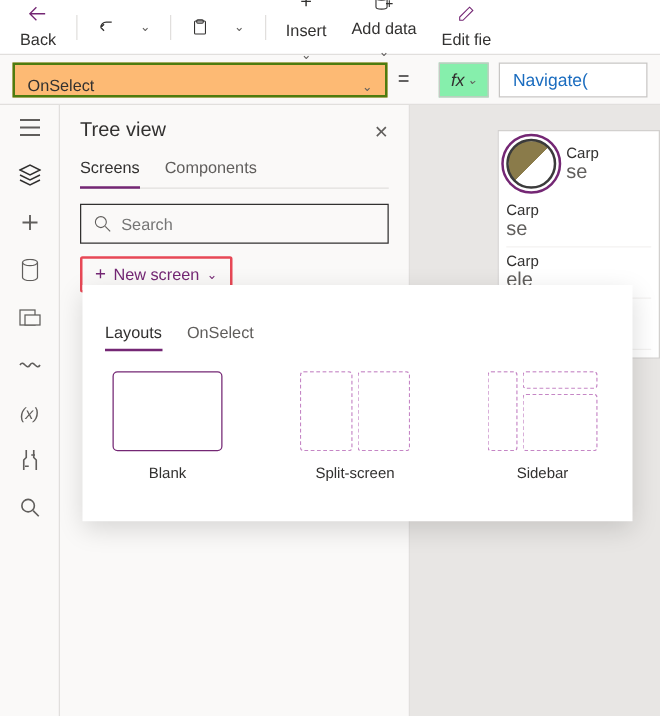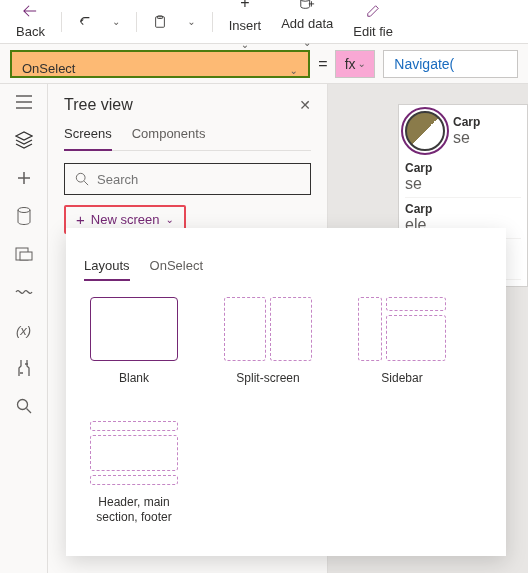--- a/index.html
+++ b/index.html
@@ -8,21 +8,21 @@
 
 .top-toolbar { height: 44px; display: flex; align-items: center; padding: 0 8px; gap: 4px; border-bottom: 1px solid #e1dfdd; background: #fff; }
 .tb-btn { display: flex; align-items: center; gap: 6px; padding: 4px 8px; font-size: 13px; color: #323130; cursor: pointer; border-radius: 2px; flex-direction: column; }
 .tb-sep { width: 1px; height: 20px; background: #e1dfdd; margin: 0 4px; }
 .chev { font-size: 10px; color: #605e5c; }
 
 
 .formula-row { height: 40px; display: flex; align-items: center; padding: 6px 10px; gap: 8px; background: #faf9f8; border-bottom: 1px solid #e1dfdd; }
 .prop-select { width: 300px; height: 28px; border: 2px solid #4d7c0f; background: #fdba74; display: flex; align-items: flex-end; justify-content: space-between; padding: 0 10px; font-size: 13px; color: #323130; }
 .eq { font-size: 16px; color: #323130; font-style: italic; }
-.fx-btn { width: 40px; height: 28px; border: 1px solid #c8c6c4; background: #f9a8d4; display: flex; align-items: center; justify-content: center; font-size: 14px; color: #323130; }
+.fx-btn { width: 40px; height: 28px; border: 1px solid #c8c6c4; background: #86efac; display: flex; align-items: center; justify-content: center; font-style: italic; font-size: 14px; color: #323130; margin-left: 16px; }
 .fx-btn .chev { margin-left: 2px; }
 .formula-input { flex: 1; height: 28px; border: 1px solid #c8c6c4; background: #fff; padding: 0 10px; font-family: Consolas, monospace; font-size: 14px; color: #1a6cbf; overflow: hidden; display: flex; align-items: center; }
 
 
 .main { display: flex; height: calc(573px - 84px); }
 .left-rail { width: 48px; background: #faf9f8; border-right: 1px solid #e1dfdd; display: flex; flex-direction: column; align-items: center; padding-top: 8px; gap: 18px; }
 .rail-icon { width: 20px; height: 20px; display: flex; align-items: center; justify-content: center; color: #605e5c; cursor: pointer; }
 .rail-icon.active { color: #323130; }
 
 
@@ -36,30 +36,30 @@
 .search-box { height: 32px; border: 1px solid #323130; display: flex; align-items: center; padding: 0 10px; gap: 8px; margin-bottom: 10px; }
 .search-box input { border: none; outline: none; flex: 1; font-size: 13px; background: transparent; }
 .new-screen-btn { display: inline-flex; align-items: center; gap: 6px; padding: 4px 10px; font-size: 13px; color: #742774; cursor: pointer; border: 2px solid #e74856; border-radius: 2px; }
 
 
 .canvas-area { flex: 1; background: #e8e6e4; position: relative; padding: 20px; }
 .canvas-card { position: absolute; right: 0; top: 20px; background: #fff; border: 1px solid #d2d0ce; width: 130px; padding: 6px; }
 .card-row { display: flex; gap: 8px; align-items: center; margin-bottom: 6px; }
 .card-img { width: 40px; height: 40px; border-radius: 50%; background: linear-gradient(135deg, #8a7b4a 50%, #fff 50%); border: 2px solid #3b3b3b; }
 .card-img.sel { outline: 2px solid #742774; outline-offset: 2px; }
-.card-txt { font-size: 12px; color: #323130; font-weight: 700; }
+.card-txt { font-size: 12px; color: #323130; font-weight: 400; }
 .card-sub { font-size: 16px; color: #605e5c; }
 .row-item { padding: 4px 0; border-bottom: 1px solid #f3f2f1; font-size: 12px; }
 
 
 .flyout { position: absolute; left: 66px; top: 228px; width: 440px; background: #fff; box-shadow: 0 6px 20px rgba(0,0,0,0.15); padding: 30px 18px; z-index: 100; }
 .fly-tabs { display: flex; gap: 20px; margin-bottom: 16px; }
 .fly-tab { font-size: 13px; color: #605e5c; padding-bottom: 6px; cursor: pointer; }
 .fly-tab.active { color: #323130; border-bottom: 2px solid #742774; }
-.layout-grid { display: flex; gap: 34px; flex-wrap: wrap; }
+.layout-grid { display: flex; gap: 50px; flex-wrap: wrap; }
 .layout-opt { display: flex; flex-direction: column; align-items: center; gap: 10px; cursor: pointer; width: 100px; }
 .layout-preview { width: 88px; height: 64px; border-radius: 4px; position: relative; }
 .lp-blank { border: 1px solid #742774; }
 .lp-split { display: flex; gap: 4px; }
 .lp-split > div { flex: 1; border: 1px dashed #c586c5; border-radius: 3px; }
 .lp-sidebar { display: flex; gap: 4px; }
 .lp-sidebar .sb { width: 24px; border: 1px dashed #c586c5; border-radius: 3px; }
 .lp-sidebar .mn { flex: 1; display: flex; flex-direction: column; gap: 4px; }
 .lp-sidebar .mn > div { border: 1px dashed #c586c5; border-radius: 3px; }
 .lp-sidebar .mn .hd { height: 14px; }
@@ -258,22 +258,14 @@
     <div class="layout-opt">
       <div class="layout-preview lp-sidebar">
         <div class="sb"></div>
           <div class="mn">
             <div class="hd"></div>
             <div class="bd"></div>
           </div>
       </div>
       <div class="layout-label">Sidebar</div>
     </div>
-    <div class="layout-opt">
-      <div class="layout-preview lp-hmf">
-        <div class="hd"></div>
-          <div class="bd"></div>
-          <div class="ft"></div>
-      </div>
-      <div class="layout-label">Header, main section, footer</div>
-    </div>
   </div>
 </div>
 
 </body></html>

